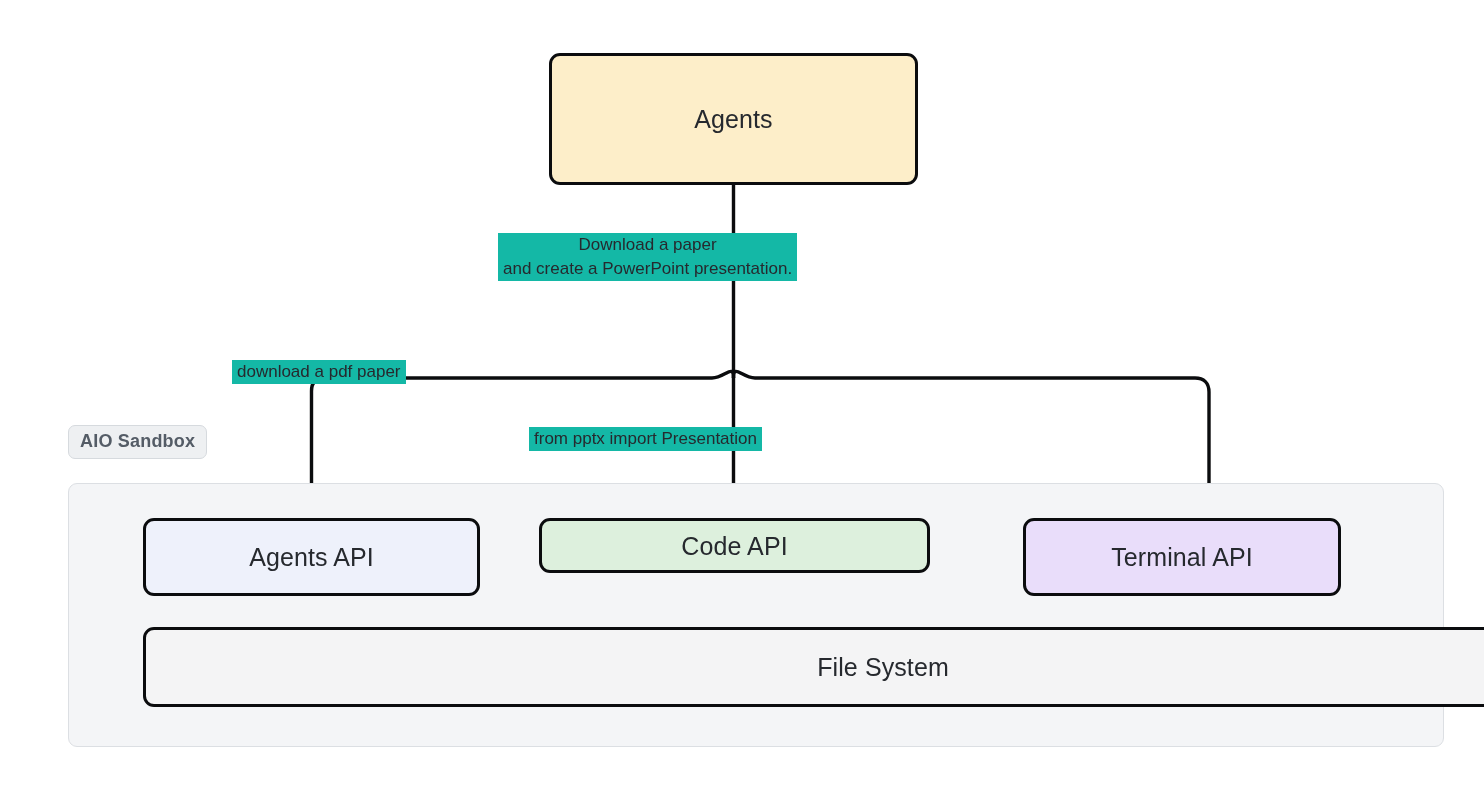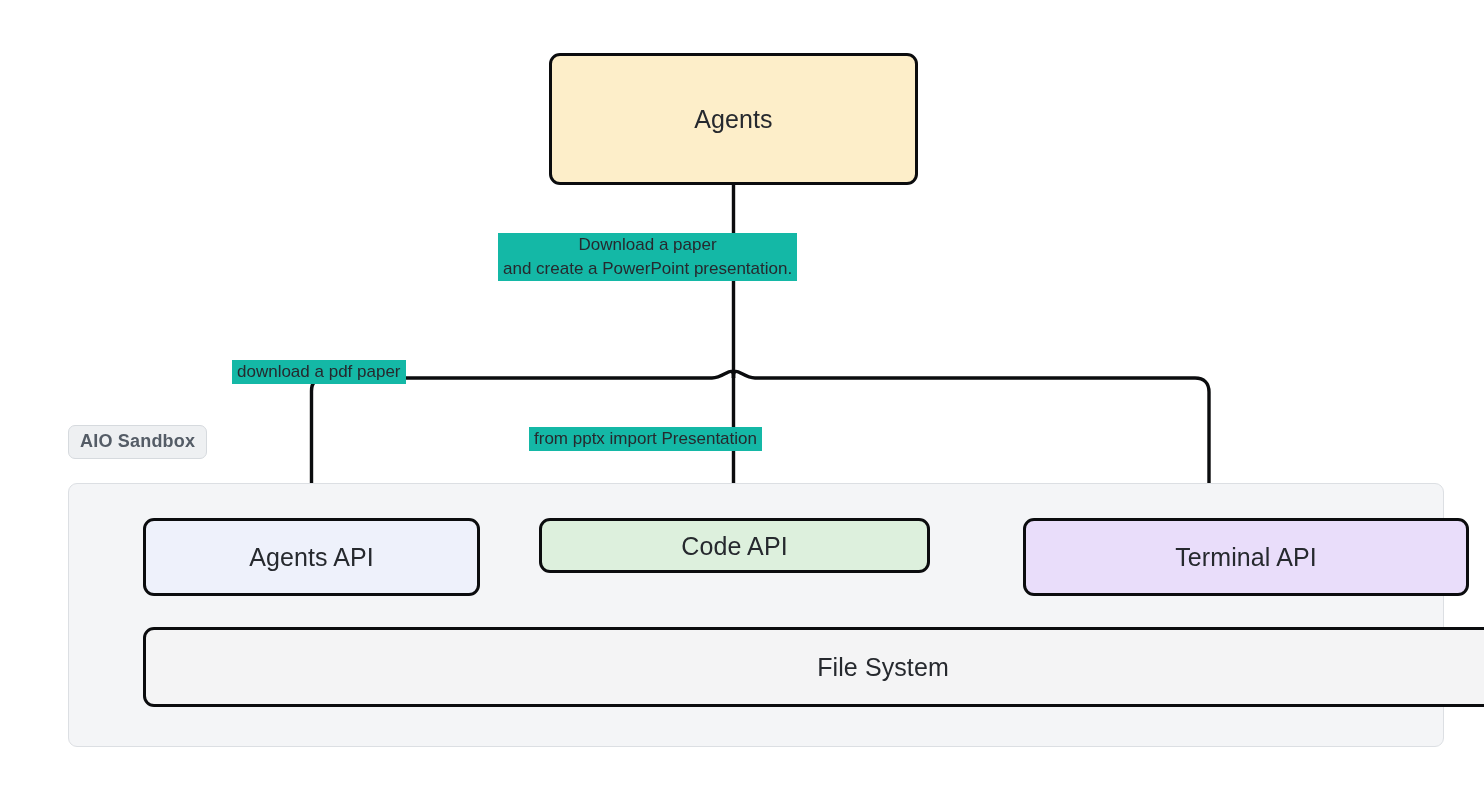--- a/index.html
+++ b/index.html
@@ -66,21 +66,21 @@
   #node-code-api {
     left: 539px;
     top: 518px;
     width: 391px;
     height: 55px;
     background: #ddf0dd;
   }
   #node-terminal-api {
     left: 1023px;
     top: 518px;
-    width: 446px;
+    width: 318px;
     height: 78px;
     background: #e9ddfa;
   }
   #node-file-system {
     left: 143px;
     top: 627px;
     width: 1480px;
     height: 80px;
     background: #f4f4f5;
   }

